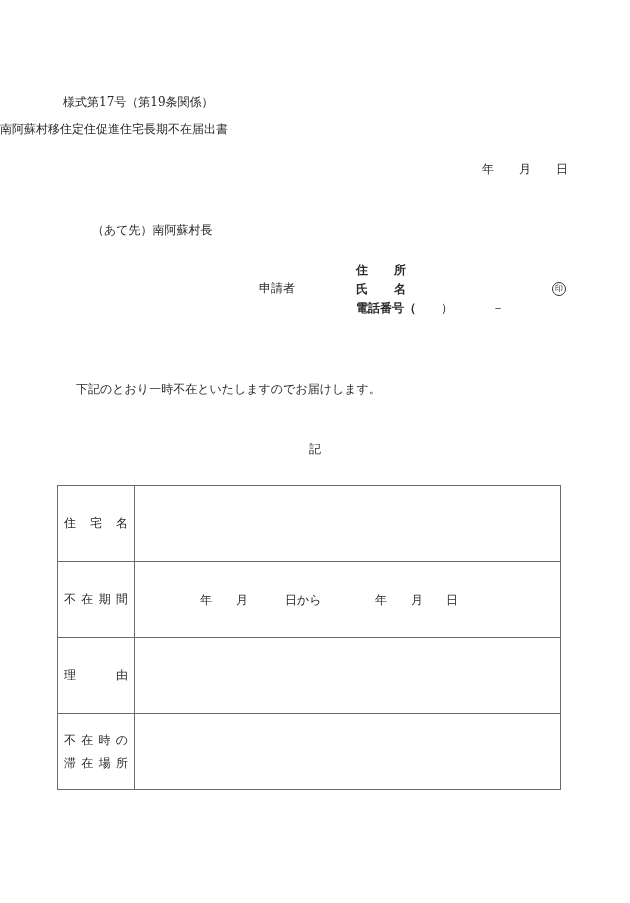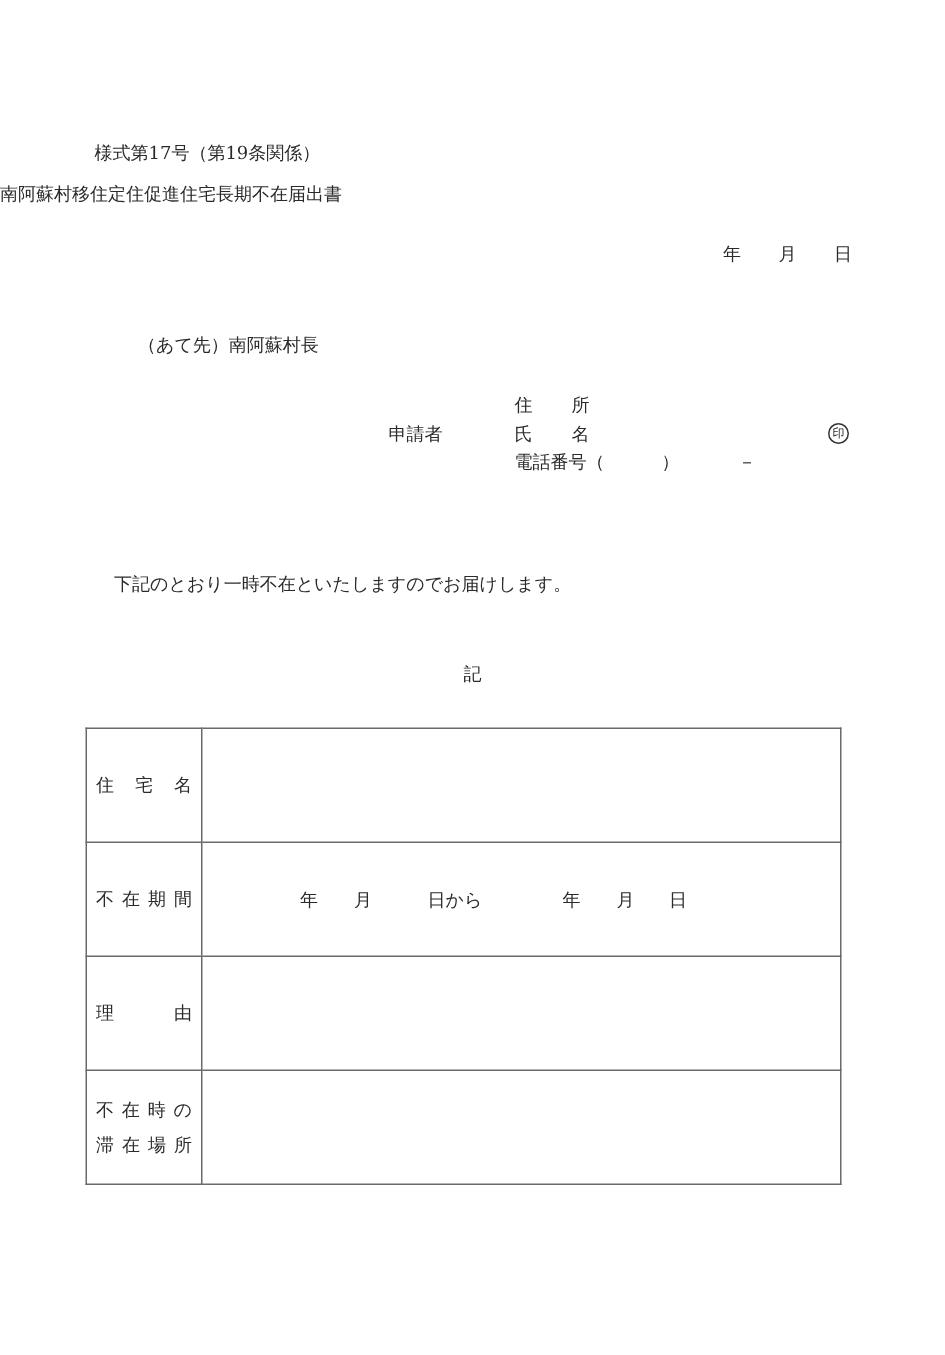--- a/index.html
+++ b/index.html
@@ -6,22 +6,22 @@
   body {
     width: 630px; height: 903px; position: relative; overflow: hidden;
     font-family: "DejaVu Serif", "Liberation Serif", serif;
     color: #2a2a2a; font-size: 12px;
   }
   .abs { position: absolute; white-space: nowrap; line-height: 16px; }
   .form-no { left: 63px; top: 94px; }
   .title { left: 0; width: 630px; top: 121px; text-align: left; }
   .date { top: 161px; }
   .addressee { left: 92px; top: 222px; }
-  .app-label { left: 259px; top: 281px; }
-  .field { left: 343px; }
+  .app-label { left: 259px; top: 281px; font-family: Liberation Mono, monospace; }
+  .field { left: 356px; font-weight: bold; }
   .seal {
     position: absolute; left: 552px; top: 282px; width: 12px; height: 12px;
     border: 1px solid #333; border-radius: 50%; font-size: 8px; line-height: 12px;
     text-align: center;
   }
   .notice { left: 76px; top: 381px; }
   .ki { left: 0; width: 630px; text-align: center; top: 441px; }
   table.form {
     position: absolute; left: 57px; top: 485px; width: 504px;
     border-collapse: collapse; table-layout: fixed;

